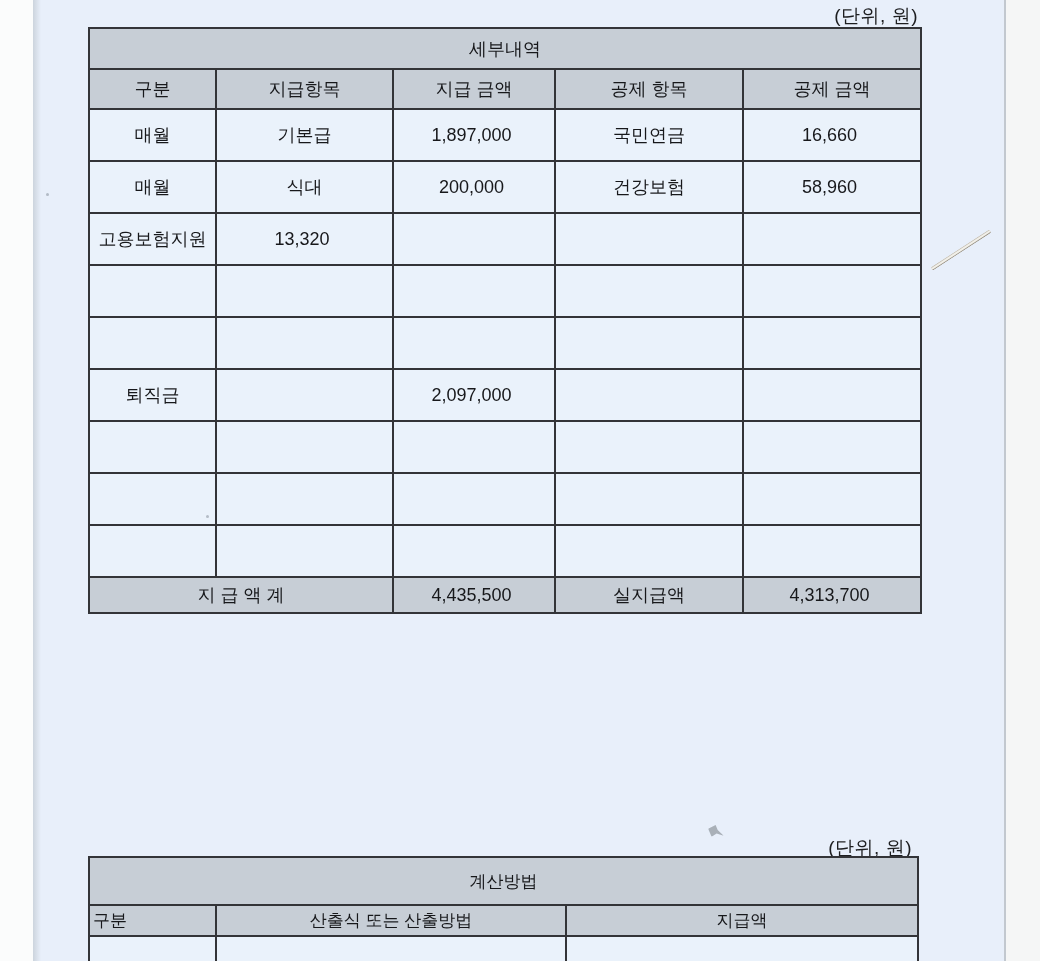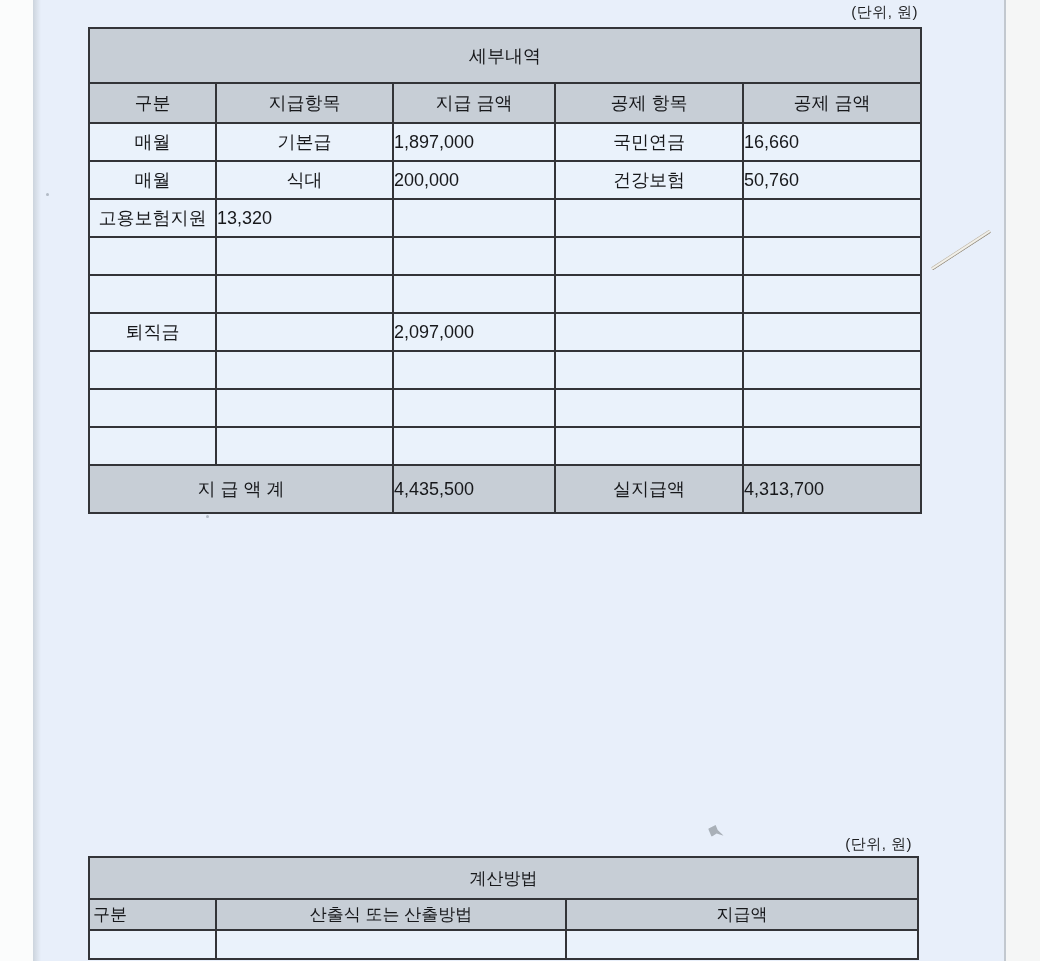--- a/index.html
+++ b/index.html
@@ -21,21 +21,21 @@
     background: linear-gradient(to right, #ccd4dd, rgba(204,212,221,0));
   }
   .strip-right {
     position: absolute; left: 1004px; top: 0; width: 36px; height: 100%;
     background: #f5f6f6;
     border-left: 2px solid #c2c8cf;
   }
   
   .unit {
     position: absolute;
-    font-size: 15px;
+    font-size: 19px;
     letter-spacing: 0.5px;
     color: #1d1e20;
   }
   .unit-top { top: 3px; right: 122px; }
   .unit-bottom { top: 835px; right: 128px; }
   
   table {
     position: absolute;
     border-collapse: collapse;
     table-layout: fixed;
@@ -45,32 +45,32 @@
     border: 2px solid #333438;
     font-weight: 400;
     overflow: hidden;
     white-space: nowrap;
     text-align: center;
     vertical-align: middle;
     background: #eaf2fb;
     padding: 0;
   }
   .title-cell, .head-cell, .gray { background: #c7ced6 !important; }
-  td.num { text-align: left; padding-right: 5px; }
+  td.num { text-align: center; padding-right: 5px; }
   
   .detail { left: 88px; top: 27px; width: 832px; }
   .detail th, .detail td { font-size: 18px; }
-  .detail .title-row { height: 55px; }
+  .detail .title-row { height: 41px; }
   .detail .head-row { height: 40px; }
-  .detail tbody tr { height: 38px; }
-  .detail .grand-row { height: 48px; padding-left: 20px; }
+  .detail tbody tr { height: 52px; }
+  .detail .grand-row { height: 36px; padding-left: 20px; }
   
   .calc { left: 88px; top: 856px; width: 829px; }
   .calc th, .calc td { font-size: 17px; }
-  .calc .title-row { height: 42px; }
+  .calc .title-row { height: 48px; }
   .calc .head-row { height: 31px; }
   .calc tbody tr { height: 29px; }
   .calc .head-left { text-align: left; padding-left: 3px; }
   
   .scratch {
     position: absolute; left: 926px; top: 248px; width: 70px; height: 2px;
     background: #f2f0e9;
     border-top: 1px solid #c9c4ba;
     border-bottom: 1px solid #9d978b;
     border-radius: 2px;
@@ -124,21 +124,21 @@
           <td>기본급</td>
           <td class="num">1,897,000</td>
           <td>국민연금</td>
           <td class="num">16,660</td>
         </tr>
         <tr>
           <td>매월</td>
           <td>식대</td>
           <td class="num">200,000</td>
           <td>건강보험</td>
-          <td class="num">50,760</td>
+          <td class="num">58,960</td>
         </tr>
         <tr>
           <td>고용보험지원</td>
           <td class="num">13,320</td>
           <td></td>
           <td></td>
           <td></td>
         </tr>
         <tr>
           <td></td>

